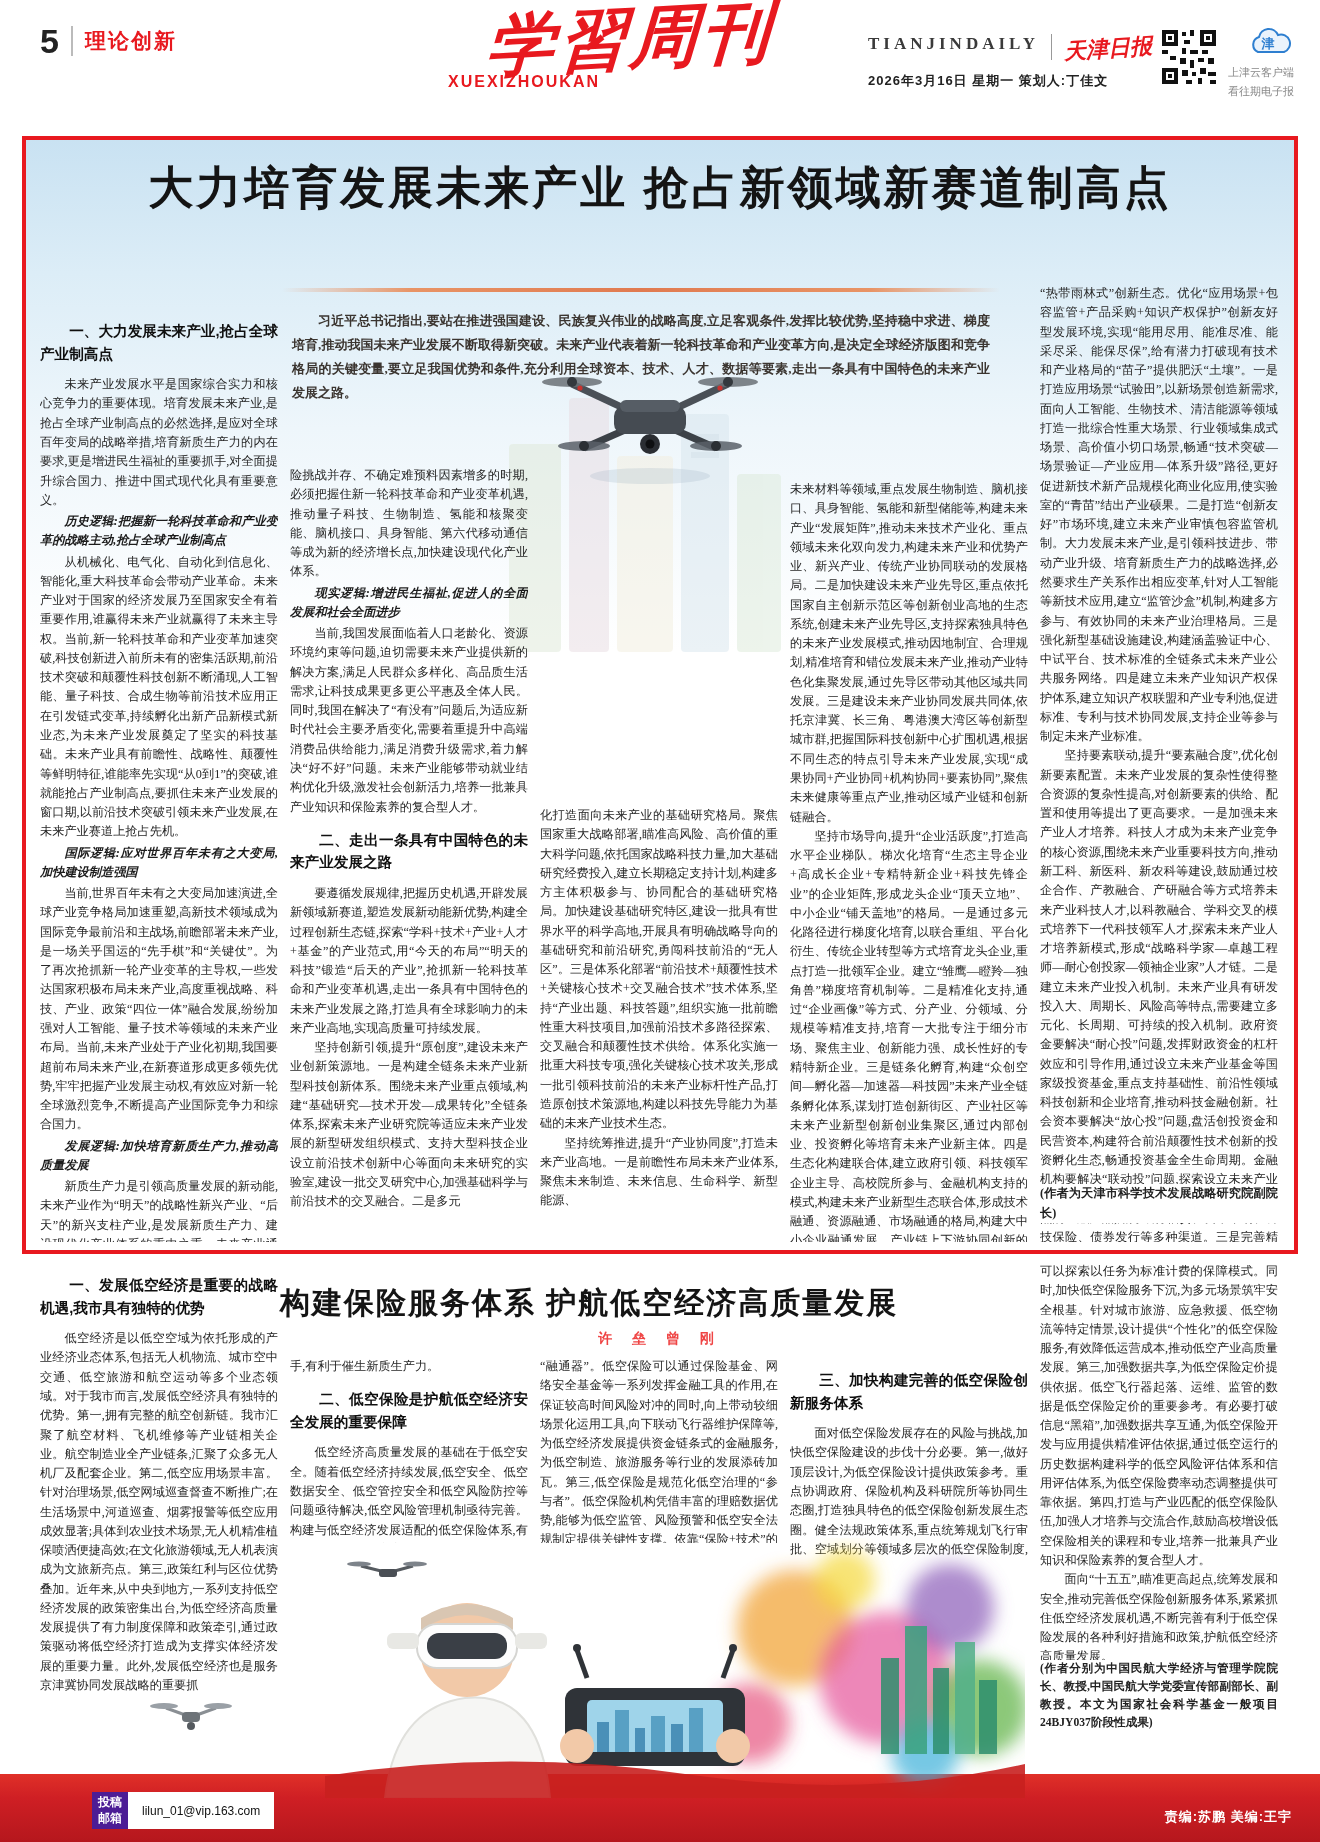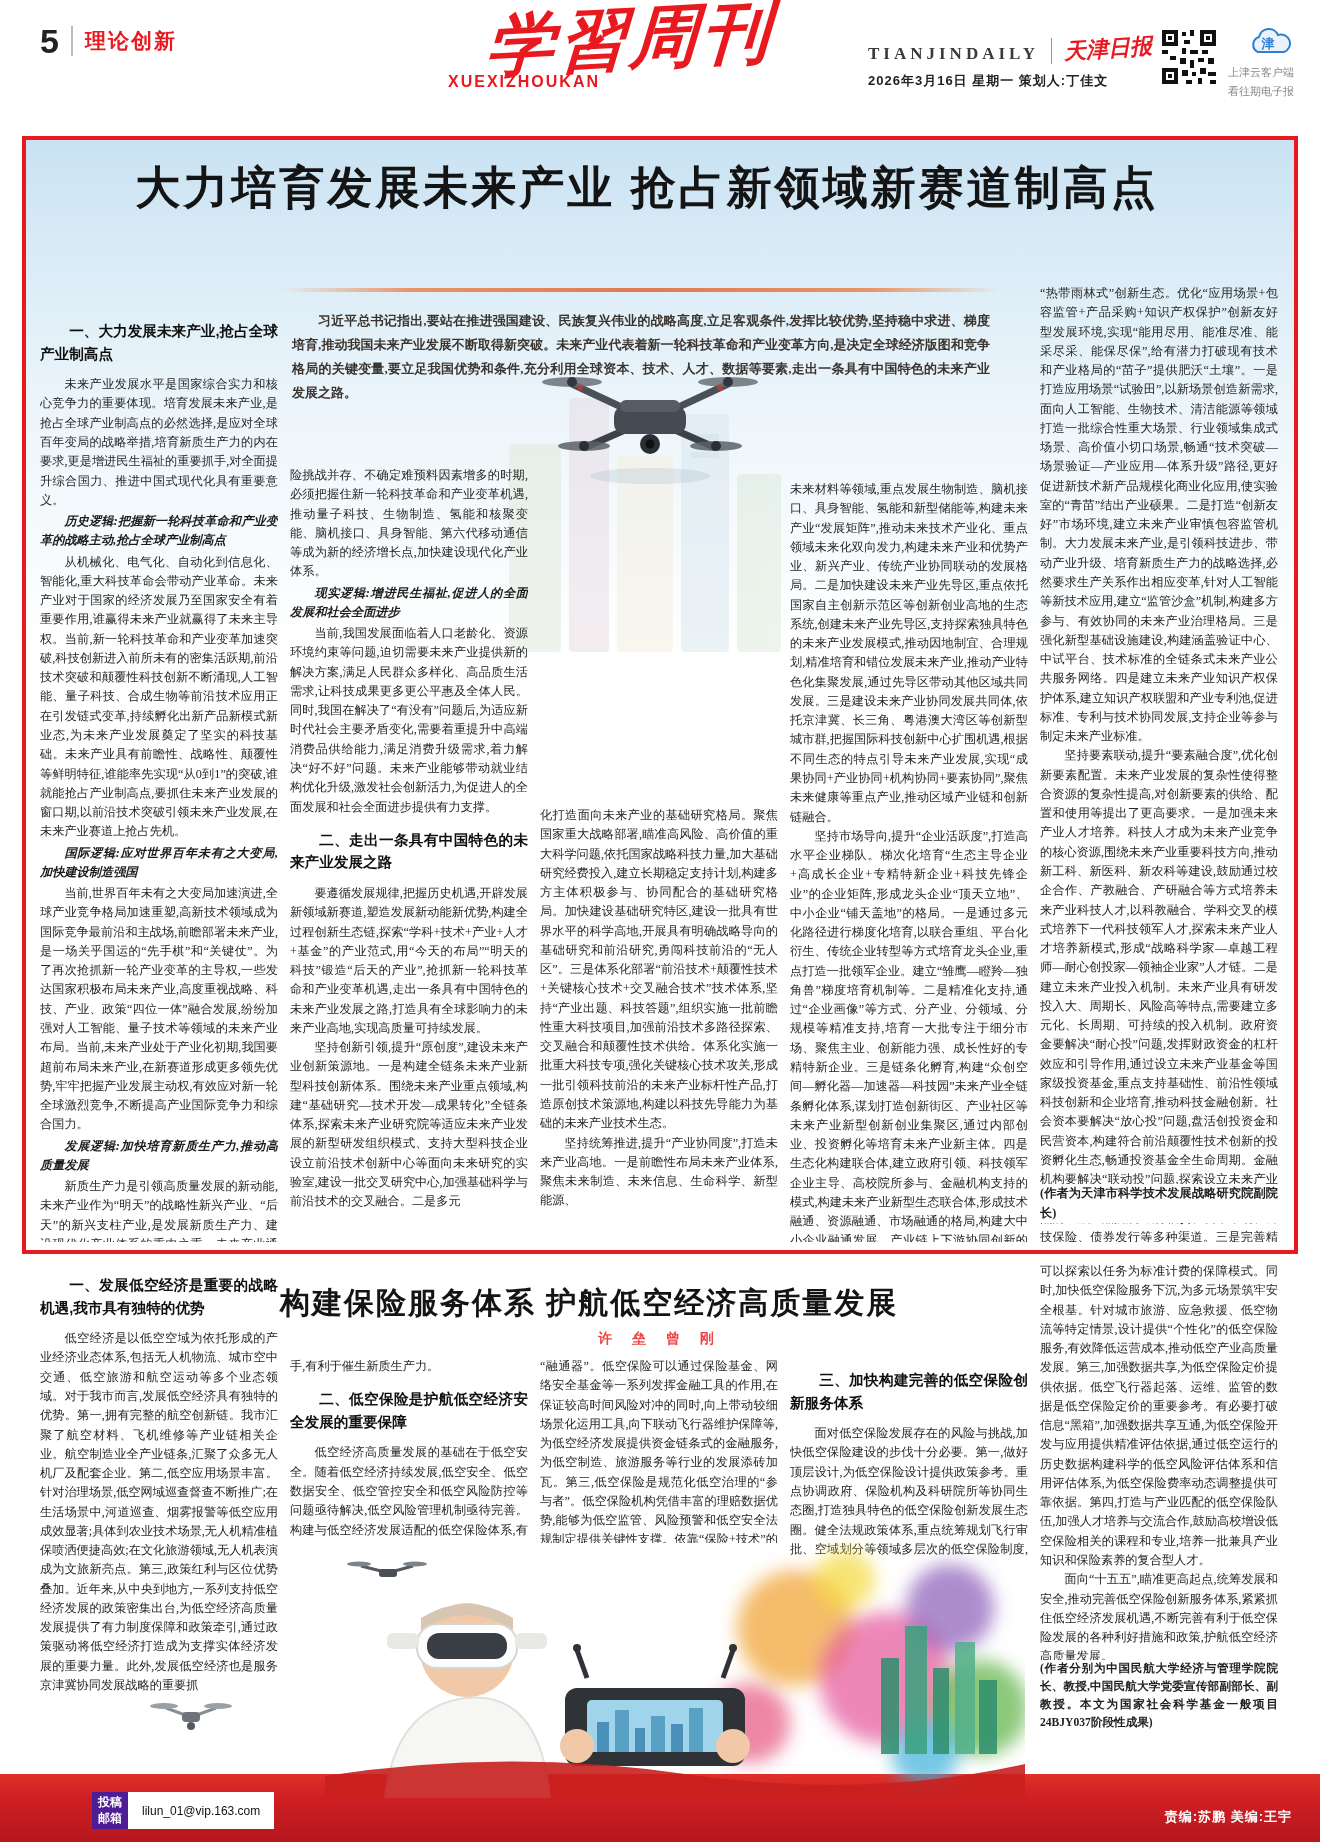--- a/index.html
+++ b/index.html
@@ -15,36 +15,36 @@
   .hdr-div { width:2px; height:30px; background:#bbb; }
   .section-name { font-size:21px; font-weight:bold; color:#e8191f; letter-spacing:2px; }
   .masthead { position:absolute; left:430px; top:2px; width:400px; text-align:center; z-index:6; }
   .masthead-cn {
     font-family:"Liberation Serif", serif; font-style:italic; font-weight:900;
     color:#e8191f; font-size:68px; line-height:1.1; letter-spacing:4px;
     transform:rotate(-3deg) skewX(-6deg); display:inline-block;
   }
   .masthead-py { font-size:16px; font-weight:bold; color:#e8191f; letter-spacing:2px; margin-top:-4px; text-align:left; padding-left:18px; }
   .hdr-right { position:absolute; left:868px; top:34px; z-index:6; }
-  .brand-row { display:flex; align-items:flex-end; gap:12px; }
+  .brand-row { display:flex; align-items:flex-start; gap:12px; }
   .brand-en { font-family:"Liberation Serif", serif; font-weight:bold; font-size:17px; letter-spacing:4px; color:#3a3a3a; }
   .brand-sep { width:1px; height:26px; background:#999; }
   .brand-cn { font-family:"Liberation Serif", serif; font-style:italic; font-weight:900; font-size:22px; color:#e8191f; transform:rotate(-4deg); }
   .date-line { font-size:13px; font-weight:bold; color:#222; margin-top:8px; letter-spacing:1px; }
   .qr { position:absolute; left:1160px; top:28px; width:58px; height:58px; z-index:6; }
   .cloud-wrap { position:absolute; left:1228px; top:26px; width:86px; text-align:center; z-index:6; }
   .cloud-cap { font-size:11px; color:#888; line-height:1.5; margin-top:2px; text-align:left; }
   
   #a1-box {
     position:absolute; left:22px; top:136px; width:1276px; height:1118px;
     border:4px solid #e8191f; z-index:1;
     background:linear-gradient(180deg,#c9e2f2 0%, #dcedf7 12%, #eef6fb 26%, #ffffff 46%, #ffffff 100%);
   }
   .a1-headline {
-    position:absolute; left:9px; top:158px; width:1276px; text-align:center; z-index:3;
+    position:absolute; left:22px; top:158px; width:1276px; text-align:center; z-index:3;
     font-size:45px; font-weight:bold; color:#141414; letter-spacing:3px;
   }
   .a1-byline { position:absolute; left:22px; top:220px; width:1276px; text-align:center; z-index:3; font-size:14px; font-weight:bold; color:#333; letter-spacing:6px; }
   .a1-intro {
     position:absolute; left:292px; top:288px; width:698px; z-index:3;
     font-family:"Liberation Serif", serif; font-weight:bold; font-size:13px;
     line-height:1.85; color:#3b3530; text-align:justify; text-indent:2em;
     padding-top:21px;
   }
   .a1-intro::before {
@@ -209,21 +209,21 @@
       <div class="blk blk-s">历史逻辑:把握新一轮科技革命和产业变革的战略主动,抢占全球产业制高点</div>
       <div class="blk blk-p">从机械化、电气化、自动化到信息化、智能化,重大科技革命会带动产业革命。未来产业对于国家的经济发展乃至国家安全有着重要作用,谁赢得未来产业就赢得了未来主导权。当前,新一轮科技革命和产业变革加速突破,科技创新进入前所未有的密集活跃期,前沿技术突破和颠覆性科技创新不断涌现,人工智能、量子科技、合成生物等前沿技术应用正在引发链式变革,持续孵化出新产品新模式新业态,为未来产业发展奠定了坚实的科技基础。未来产业具有前瞻性、战略性、颠覆性等鲜明特征,谁能率先实现“从0到1”的突破,谁就能抢占产业制高点,要抓住未来产业发展的窗口期,以前沿技术突破引领未来产业发展,在未来产业赛道上抢占先机。</div>
       <div class="blk blk-s">国际逻辑:应对世界百年未有之大变局,加快建设制造强国</div>
       <div class="blk blk-p">当前,世界百年未有之大变局加速演进,全球产业竞争格局加速重塑,高新技术领域成为国际竞争最前沿和主战场,前瞻部署未来产业,是一场关乎国运的“先手棋”和“关键仗”。为了再次抢抓新一轮产业变革的主导权,一些发达国家积极布局未来产业,高度重视战略、科技、产业、政策“四位一体”融合发展,纷纷加强对人工智能、量子技术等领域的未来产业布局。当前,未来产业处于产业化初期,我国要超前布局未来产业,在新赛道形成更多领先优势,牢牢把握产业发展主动权,有效应对新一轮全球激烈竞争,不断提高产业国际竞争力和综合国力。</div>
       <div class="blk blk-s">发展逻辑:加快培育新质生产力,推动高质量发展</div>
       <div class="blk blk-p">新质生产力是引领高质量发展的新动能,未来产业作为“明天”的战略性新兴产业、“后天”的新兴支柱产业,是发展新质生产力、建设现代化产业体系的重中之重。未来产业通过产业化、规模化转化为现实生产力,将催生出一批新兴支柱产业,推动产业体系“新陈代谢”,为建设现代化产业体系提供新动力。“十五五”时期,我国发展处于战略机遇和风</div>
     </div>
   <div class="col" id="a1c2">
       <div class="blk blk-c">险挑战并存、不确定难预料因素增多的时期,必须把握住新一轮科技革命和产业变革机遇,推动量子科技、生物制造、氢能和核聚变能、脑机接口、具身智能、第六代移动通信等成为新的经济增长点,加快建设现代化产业体系。</div>
       <div class="blk blk-s">现实逻辑:增进民生福祉,促进人的全面发展和社会全面进步</div>
-      <div class="blk blk-p">当前,我国发展面临着人口老龄化、资源环境约束等问题,迫切需要未来产业提供新的解决方案,满足人民群众多样化、高品质生活需求,让科技成果更多更公平惠及全体人民。同时,我国在解决了“有没有”问题后,为适应新时代社会主要矛盾变化,需要着重提升中高端消费品供给能力,满足消费升级需求,着力解决“好不好”问题。未来产业能够带动就业结构优化升级,激发社会创新活力,为促进人的全面发展和社会全面进步提供有力支撑。</div>
+      <div class="blk blk-p">当前,我国发展面临着人口老龄化、资源环境约束等问题,迫切需要未来产业提供新的解决方案,满足人民群众多样化、高品质生活需求,让科技成果更多更公平惠及全体人民。同时,我国在解决了“有没有”问题后,为适应新时代社会主要矛盾变化,需要着重提升中高端消费品供给能力,满足消费升级需求,着力解决“好不好”问题。未来产业能够带动就业结构优化升级,激发社会创新活力,培养一批兼具产业知识和保险素养的复合型人才。</div>
       <div class="blk blk-h">二、走出一条具有中国特色的未来产业发展之路</div>
       <div class="blk blk-p">要遵循发展规律,把握历史机遇,开辟发展新领域新赛道,塑造发展新动能新优势,构建全过程创新生态链,探索“学科+技术+产业+人才+基金”的产业范式,用“今天的布局”“明天的科技”锻造“后天的产业”,抢抓新一轮科技革命和产业变革机遇,走出一条具有中国特色的未来产业发展之路,打造具有全球影响力的未来产业高地,实现高质量可持续发展。</div>
       <div class="blk blk-p">坚持创新引领,提升“原创度”,建设未来产业创新策源地。一是构建全链条未来产业新型科技创新体系。围绕未来产业重点领域,构建“基础研究—技术开发—成果转化”全链条体系,探索未来产业研究院等适应未来产业发展的新型研发组织模式、支持大型科技企业设立前沿技术创新中心等面向未来研究的实验室,建设一批交叉研究中心,加强基础科学与前沿技术的交叉融合。二是多元</div>
     </div>
   <div class="col" id="a1c3">
       <div class="blk blk-c">化打造面向未来产业的基础研究格局。聚焦国家重大战略部署,瞄准高风险、高价值的重大科学问题,依托国家战略科技力量,加大基础研究经费投入,建立长期稳定支持计划,构建多方主体积极参与、协同配合的基础研究格局。加快建设基础研究特区,建设一批具有世界水平的科学高地,开展具有明确战略导向的基础研究和前沿研究,勇闯科技前沿的“无人区”。三是体系化部署“前沿技术+颠覆性技术+关键核心技术+交叉融合技术”技术体系,坚持“产业出题、科技答题”,组织实施一批前瞻性重大科技项目,加强前沿技术多路径探索、交叉融合和颠覆性技术供给。体系化实施一批重大科技专项,强化关键核心技术攻关,形成一批引领科技前沿的未来产业标杆性产品,打造原创技术策源地,构建以科技先导能力为基础的未来产业技术生态。</div>
       <div class="blk blk-p">坚持统筹推进,提升“产业协同度”,打造未来产业高地。一是前瞻性布局未来产业体系,聚焦未来制造、未来信息、生命科学、新型能源、</div>
     </div>
   <div class="col" id="a1c4">
       <div class="blk blk-c">未来材料等领域,重点发展生物制造、脑机接口、具身智能、氢能和新型储能等,构建未来产业“发展矩阵”,推动未来技术产业化、重点领域未来化双向发力,构建未来产业和优势产业、新兴产业、传统产业协同联动的发展格局。二是加快建设未来产业先导区,重点依托国家自主创新示范区等创新创业高地的生态系统,创建未来产业先导区,支持探索独具特色的未来产业发展模式,推动因地制宜、合理规划,精准培育和错位发展未来产业,推动产业特色化集聚发展,通过先导区带动其他区域共同发展。三是建设未来产业协同发展共同体,依托京津冀、长三角、粤港澳大湾区等创新型城市群,把握国际科技创新中心扩围机遇,根据不同生态的特点引导未来产业发展,实现“成果协同+产业协同+机构协同+要素协同”,聚焦未来健康等重点产业,推动区域产业链和创新链融合。</div>

